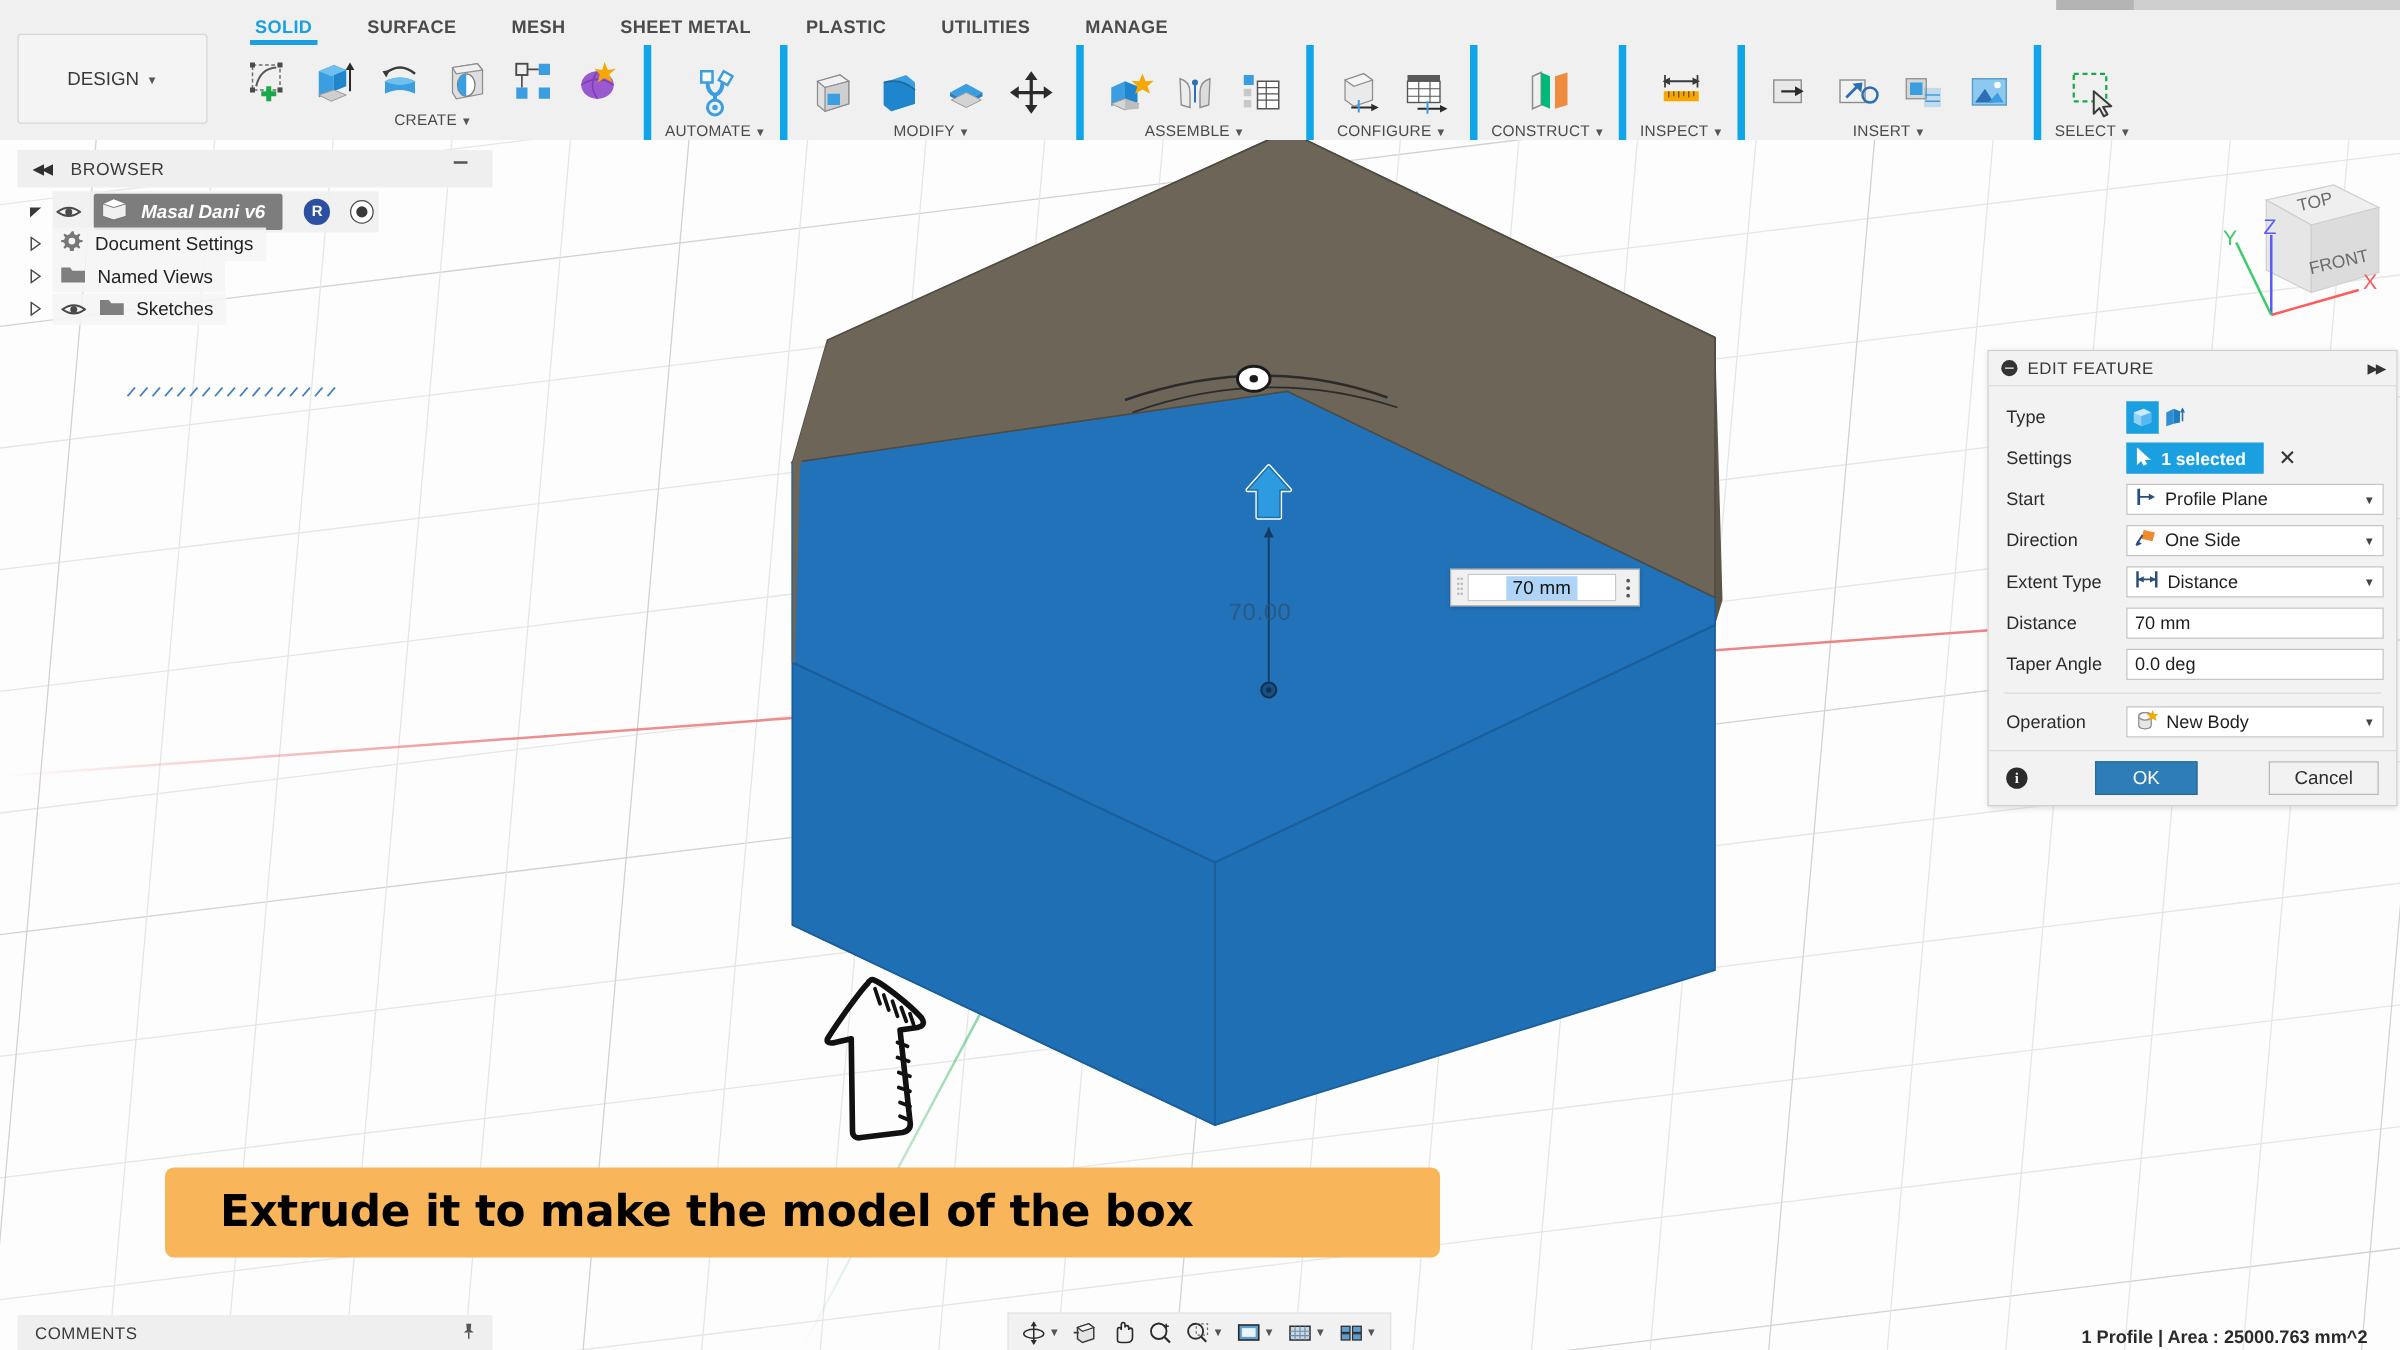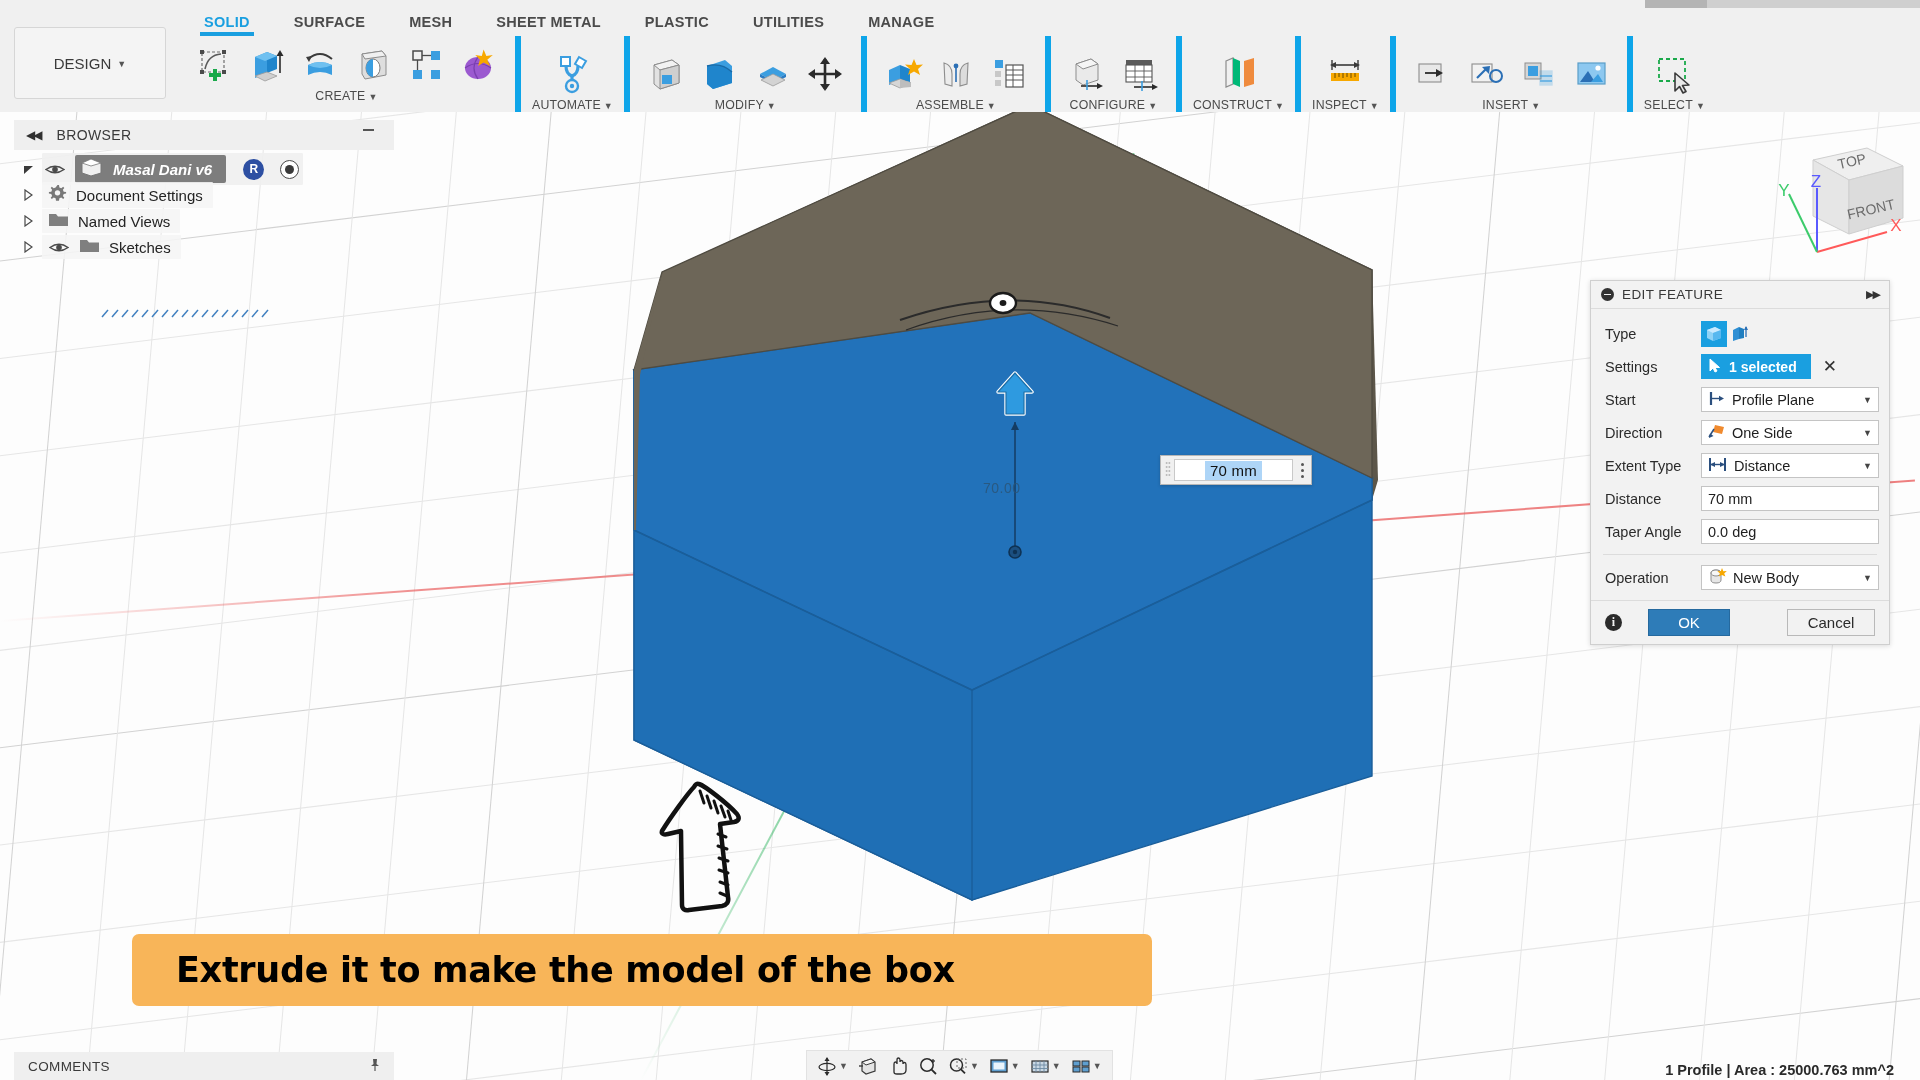--- a/index.html
+++ b/index.html
@@ -119,21 +119,21 @@
     margin-left:8px;
   }
   .radio-dot {
     width:19px; height:19px; border-radius:50%; border:1.6px solid #4a4a4a; background:#fff;
     display:flex; align-items:center; justify-content:center; margin-left:7px;
   }
   .radio-dot i { width:9px; height:9px; border-radius:50%; background:#3a3a3a; display:block; }
 
   
   #edit-feature {
-    position:absolute; left:1590px; top:280px; width:300px;
+    position:absolute; left:1590px; top:280px; width:328px;
     background:#f2f2f2; border:1px solid #cfcfcf;
     box-shadow:0 1px 5px rgba(0,0,0,.14);
     font-size:14.5px; color:#2b2b2b;
   }
   #ef-header {
     height:28px; display:flex; align-items:center; padding:0 10px;
     border-bottom:1px solid #dcdcdc; background:#f2f2f2;
   }
   #ef-header .dot-minus {
     width:13px; height:13px; border-radius:50%; background:#333; margin-right:8px;
@@ -192,21 +192,21 @@
   }
   #dim-value {
     background:#aed5f7; color:#111; font-size:15px; padding:1px 5px; letter-spacing:.2px;
   }
   #dim-menu { width:18px; display:flex; flex-direction:column; align-items:center;
     justify-content:center; gap:3px; }
   #dim-menu i { width:3px; height:3px; border-radius:50%; background:#555; display:block; }
 
   
   #dim-label {
-    position:absolute; left:983px; top:480px; font-size:14px; color:#2b5578; opacity:.85;
+    position:absolute; left:983px; top:480px; font-size:19px; color:#2b5578; opacity:.85;
     letter-spacing:.5px;
   }
   #manip { position:absolute; left:985px; top:370px; }
 
   
   #viewcube { position:absolute; left:1775px; top:132px; width:145px; height:130px; }
 
   
   #hand-arrow { position:absolute; left:648px; top:780px; }
 

